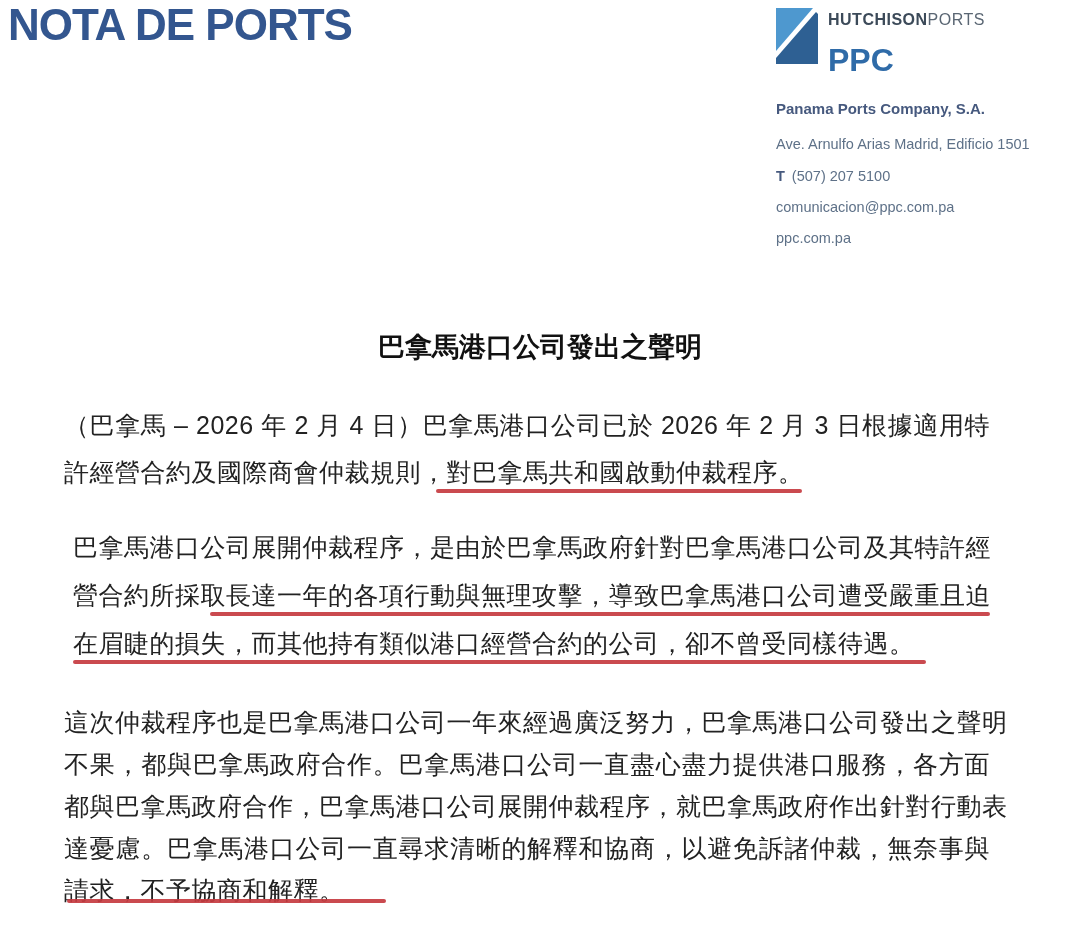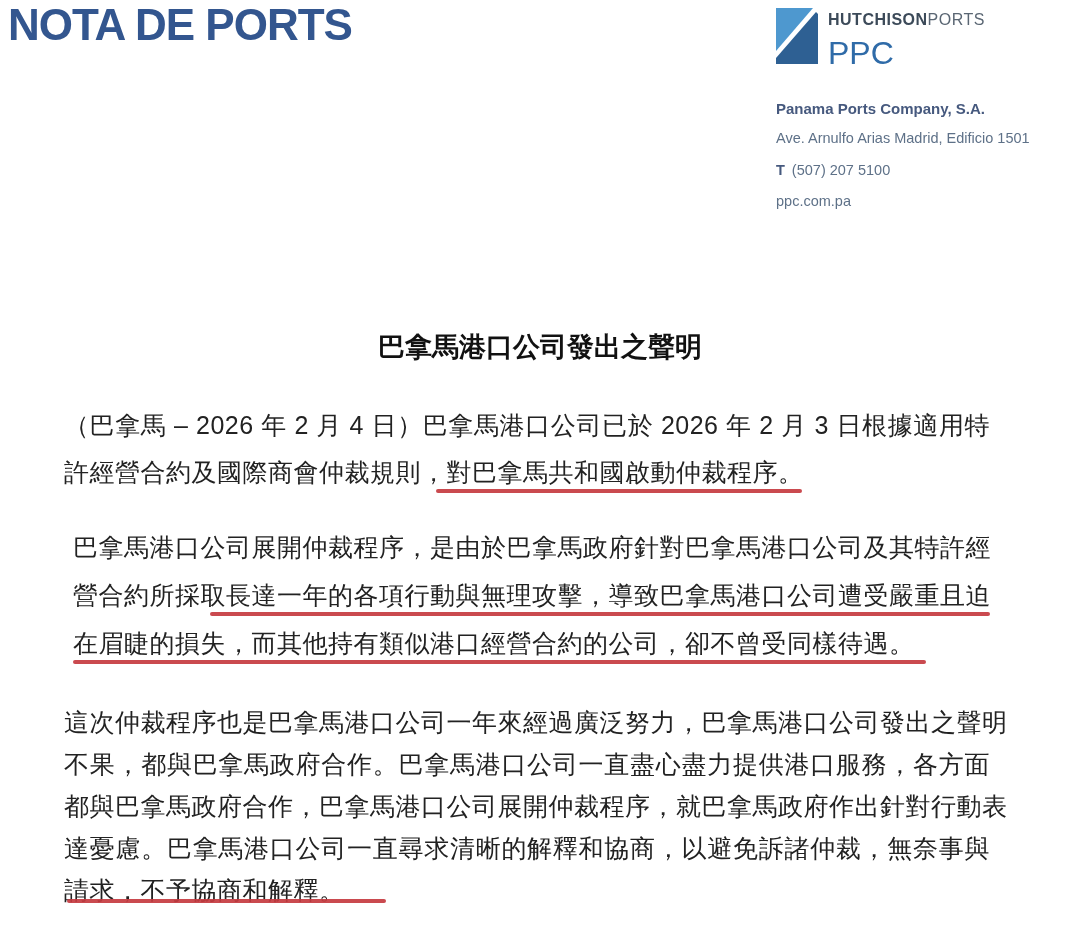--- a/index.html
+++ b/index.html
@@ -22,27 +22,27 @@
   .logo-area {
     position:absolute; left:776px; top:8px;
     display:flex; align-items:flex-start; gap:10px;
   }
   .logo-mark { width:42px; height:56px; flex:0 0 auto; }
   .logo-text { display:flex; flex-direction:column; margin-top:3px; }
   .brand-line { font-size:16px; letter-spacing:.5px; line-height:1.1; white-space:nowrap;text-align:center; }
   .brand-bold { font-weight:bold; color:#3C4A59; }
   .brand-light { font-weight:normal; color:#5A6673; }
   .brand-ppc {
-    font-size:32px; font-weight:400; color:#2F6BA8;
-    line-height:1.0; margin-top:8px; letter-spacing:0;
+    font-size:32px; font-weight:700; color:#2F6BA8;
+    line-height:1.0; margin-top:15px; letter-spacing:0;
   }
 
   
   .contact-block { position:absolute; left:776px; top:100px; width:300px; color:#5E7188; }
-  .contact-company { font-size:15px; font-weight:bold; color:#46597E; margin-bottom:11px; }
+  .contact-company { font-size:15px; font-weight:bold; color:#46597E; margin-bottom:17px; }
   .contact-line { font-size:14.5px; line-height:1.42; }
   .contact-phone { margin-top:13px; font-size:14.5px; }
   .phone-label { font-weight:bold; color:#46597E; margin-right:7px; }
   .contact-email { margin-top:15px; font-size:14.5px; }
   .contact-web { margin-top:15px; font-size:14.5px; }
 
   
   .doc-title {
     position:absolute; left:0; top:329px; width:100%;
     text-align:center; font-size:27px; font-weight:bold; color:#111111;
@@ -91,20 +91,21 @@
       <div class="brand-ppc">PPC</div>
     </div>
   </div>
 
   <div class="contact-block">
     <div class="contact-company">Panama Ports Company, S.A.</div>
     <div class="contact-line">Ave. Arnulfo Arias Madrid, Edificio 1501</div>
     <div class="contact-phone">
       <span class="phone-label">T</span><span>(507) 207 5100</span>
     </div>
+    <div class="contact-email">comunicacion@ppc.com.pa</div>
     <div class="contact-web">ppc.com.pa</div>
   </div>
 
   <div class="doc-title">巴拿馬港口公司發出之聲明</div>
 
   <div class="doc-body" id="doc-body">
       <div class="para">
         <div class="line">（巴拿馬 – 2026 年 2 月 4 日）巴拿馬港口公司已於 2026 年 2 月 3 日根據適用特</div>
         <div class="line short">許經營合約及國際商會仲裁規則，對巴拿馬共和國啟動仲裁程序。<div class="underline-bar" style="left: 40.2%; width: 39.5%; background: rgb(197, 59, 64);"></div></div>
       </div>

